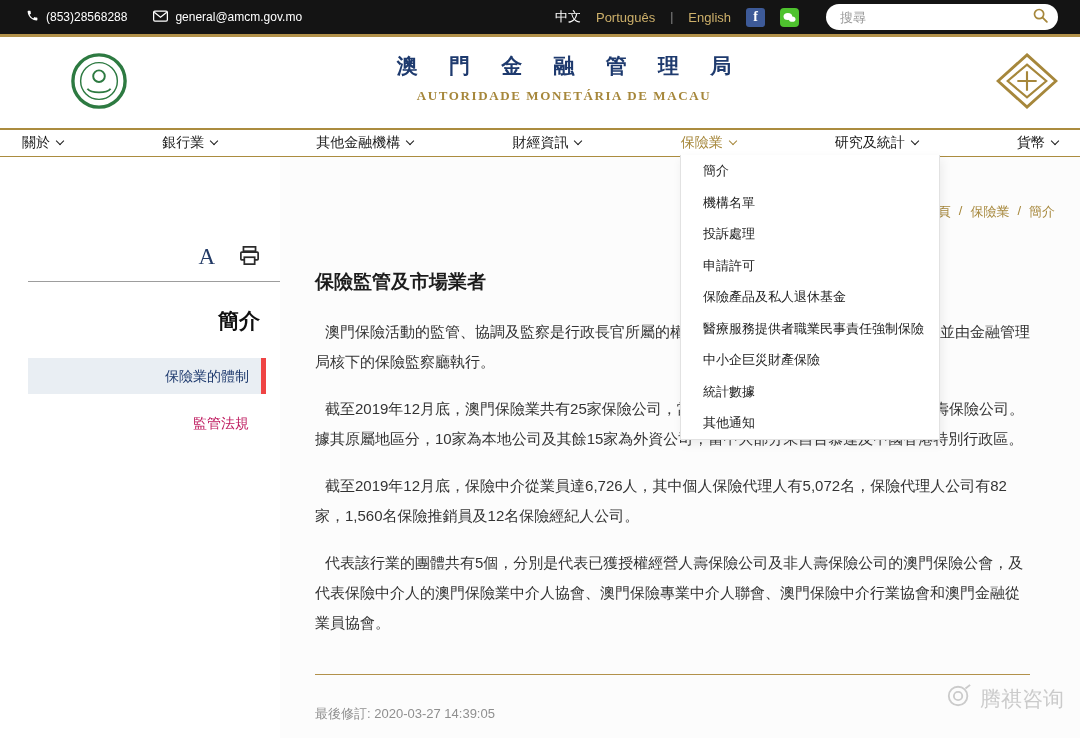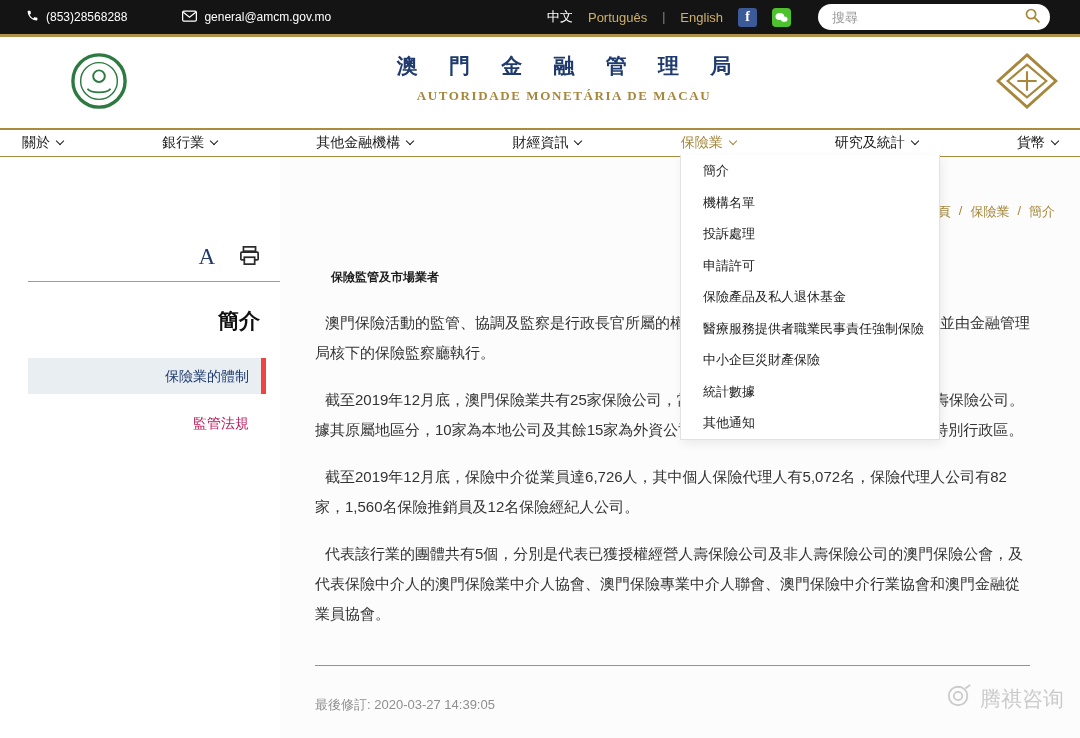--- a/index.html
+++ b/index.html
@@ -5,21 +5,21 @@
   * { box-sizing: border-box; }
   html,body { margin:0; padding:0; }
   body {
     width:1080px; height:738px; position:relative; overflow:hidden;
     background:#ffffff; font-family:"Liberation Sans", sans-serif;
   }
 
   
   .topbar {
     height:37px; background:#141414; border-bottom:3px solid #b2914a;
-    display:flex; align-items:center; padding:0 30px 0 26px; color:#fff; font-size:12px;gap:29px;
+    display:flex; align-items:center; padding:0 22px 0 26px; color:#fff; font-size:12px;
   }
   .contact { display:flex; align-items:center; gap:7px; margin-right:26px; cursor:pointer; }
   .topbar-right { margin-left:auto; display:flex; align-items:center; gap:15px; }
   .lang { color:#cdb06a; font-size:13px; cursor:pointer; }
   .lang.current { color:#ffffff; }
   .lang-sep { color:#8a8a8a; font-size:12px; }
   .fb-icon {
     width:19px; height:19px; border-radius:3px; background:#3d5a98; color:#fff;
     display:flex; align-items:center; justify-content:center;
     font-family:"Liberation Serif", serif; font-weight:bold; font-size:14px; cursor:pointer;
@@ -95,21 +95,21 @@
   .side-divider { border-bottom:1px solid #9d9d9d; margin-top:13px; }
   .side-title { text-align:right; padding-right:20px; font-size:21px; font-weight:bold; color:#101010; margin-top:25px; }
   .side-item { text-align:right; font-size:14px; cursor:pointer; }
   .side-item.active {
     margin-top:23px; margin-right:14px; height:36px; line-height:36px;
     background:#e9eef3; border-right:5px solid #ef4444; color:#1e3a6e; padding-right:12px;
   }
   .side-item.plain { margin-top:21px; color:#be185d; padding-right:31px; }
 
   .main { flex:1; padding:112px 50px 0 35px; background:#fcfcfc; min-height:583px; }
-  .main-heading { font-size:12px; font-weight:bold; color:#1c1c1c; margin:0 16px 22px; }
+  .main-heading { font-size:19px; font-weight:bold; color:#1c1c1c; margin:0 0 22px; }
   .para { font-size:15px; color:#333; line-height:30px; margin:0 0 17px; text-indent:10px; }
   .divider-gold { border-top:1px solid #b2914a; margin-top:36px; }
   .last-mod { margin-top:30px; font-size:13px; color:#8f8f8f; }
 
   
   .watermark {
     position:absolute; right:16px; bottom:24px; display:flex; align-items:center; gap:8px;
     color:#c9c9c9; font-size:21px; z-index:40; opacity:.95;
   }
 </style>

